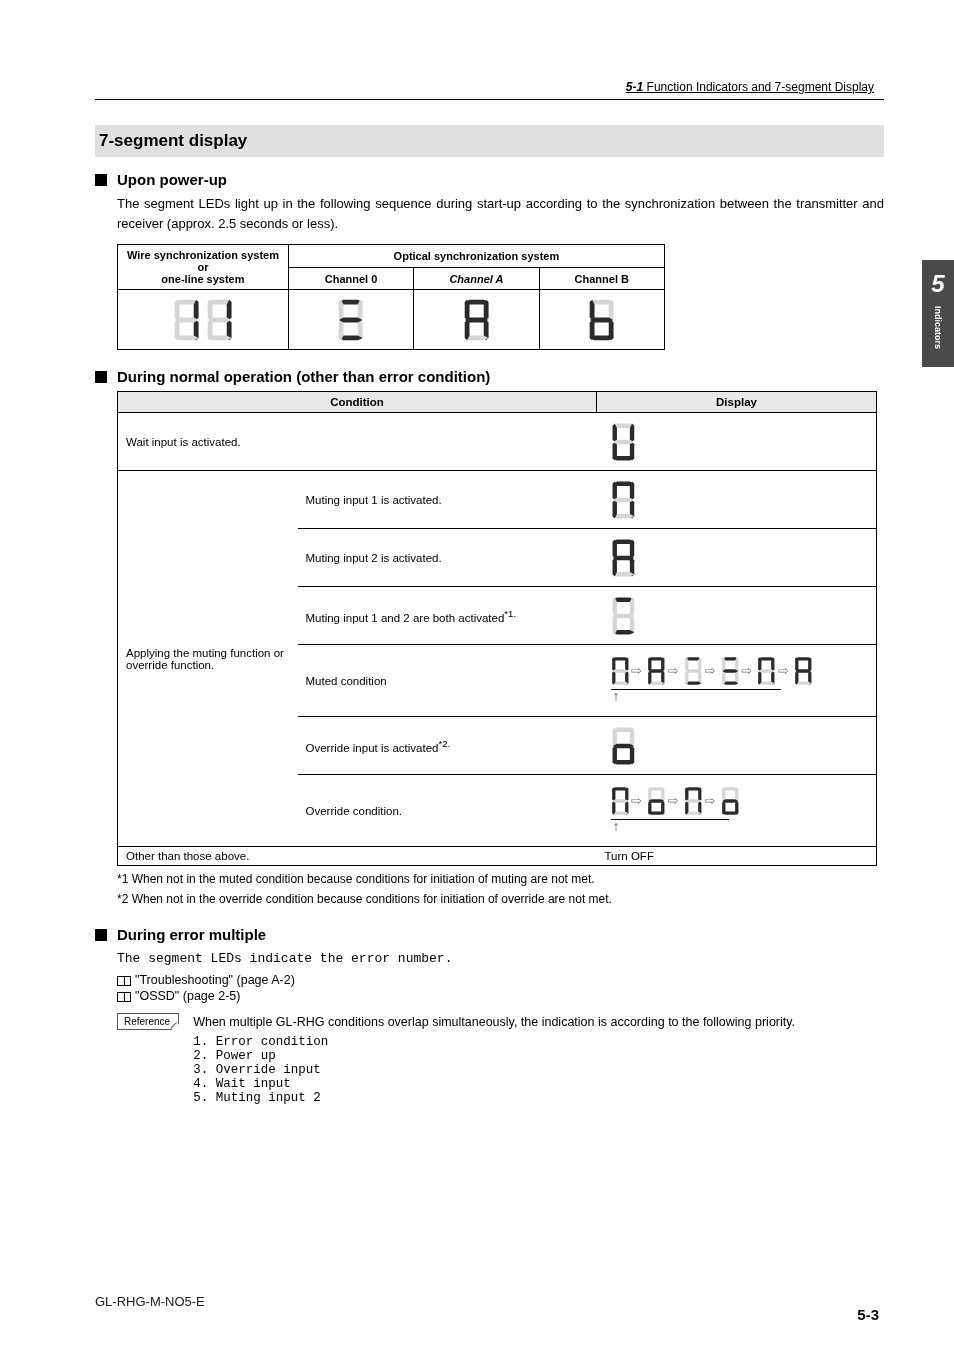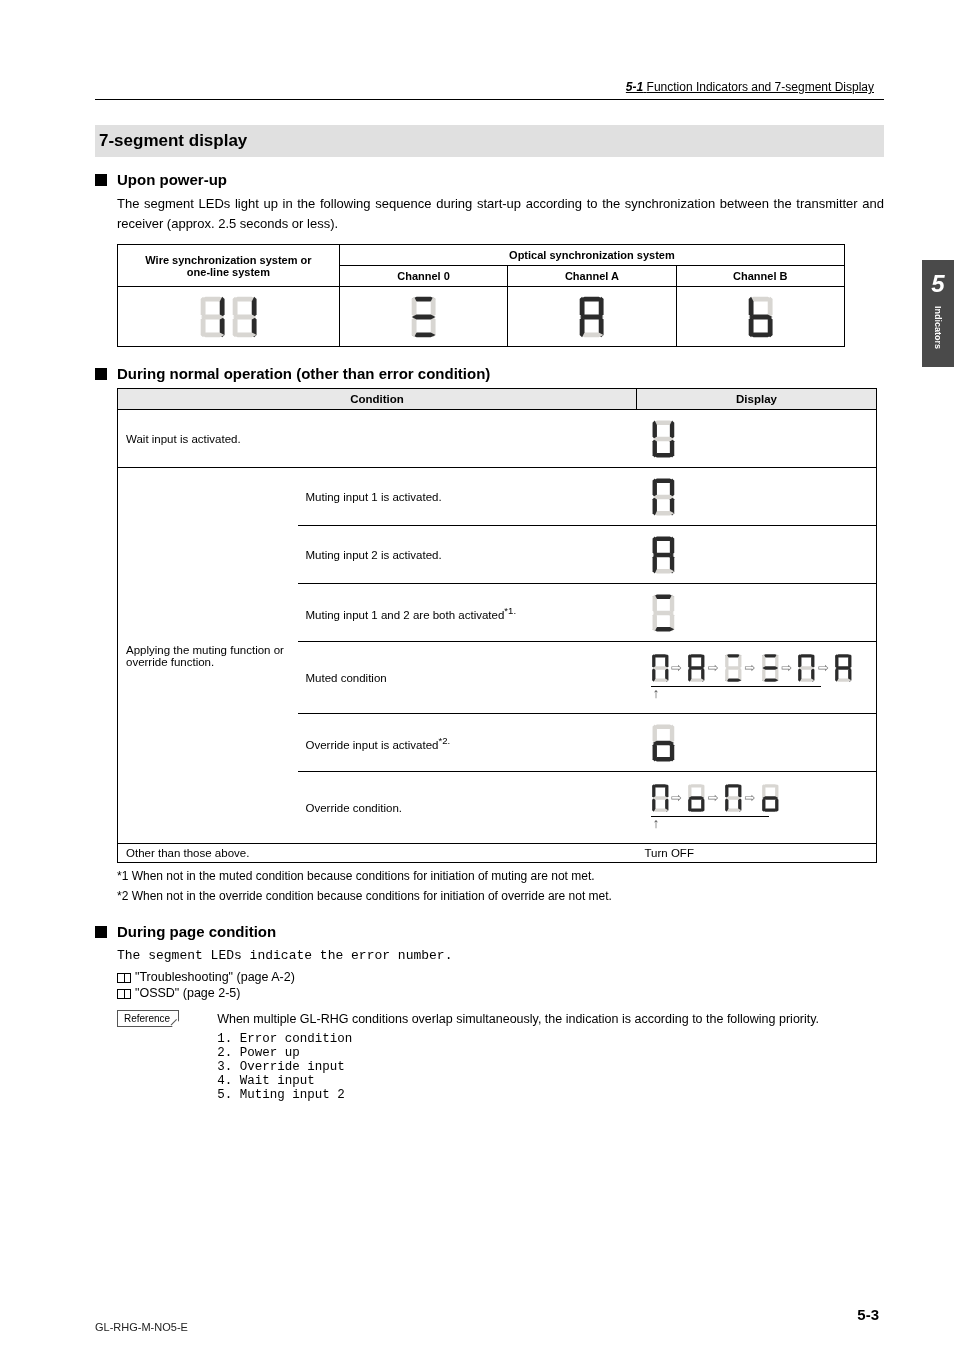--- a/index.html
+++ b/index.html
@@ -58,21 +58,21 @@
     border-radius: 0 0 0 0;
   }
   .side-tab .num { font-size: 24px; font-weight: bold; font-style: italic; }
   .side-tab .lbl { font-size: 9px; writing-mode: vertical-rl; margin: 8px auto 0 auto; font-weight: bold;}
 
   
   table.sync {
     border-collapse: collapse;
     margin: 0 16px 18px 22px;
     font-size: 11px;
-    width: 728px;
+    width: 548px;
   }
   table.sync th, table.sync td {
     border: 1px solid #000;
     padding: 4px 6px;
     text-align: center;
   }
   table.sync th { font-weight: bold; }
   table.sync .disp-cell { height: 60px; vertical-align: middle; }
 
   
@@ -94,21 +94,21 @@
   table.cond th { background: #e8e8e8; font-weight: bold; text-align: center; border:1px solid #000; }
   table.cond td.label { height: 58px; }
   table.cond td.disp { text-align: left; padding-left: 14px; height: 58px; }
   table.cond td.group { border-right: none; }
   table.cond .left-border { border-left: 1px solid #000; }
   table.cond .right-border { border-right: 1px solid #000; }
   table.cond tr.hrow th:first-child { border-right:1px solid #000; }
 
   .footnote { font-size: 12px; margin: 6px 0 2px 22px; }
 
-  .ref-row { display:flex; align-items:flex-start; margin: 10px 0 0 22px; gap: 24px; }
+  .ref-row { display:flex; align-items:flex-start; margin: 10px 0 0 22px; }
   .ref-box {
     border: 1px solid #555;
     font-size: 10px;
     padding: 2px 8px 2px 6px;
     margin-right: 14px;
     white-space: nowrap;
     position:relative;
   }
   .ref-box::after{
     content:"";
@@ -126,21 +126,21 @@
     display:inline-block; width:14px; height:10px;
     border:1px solid #000; position:relative; margin-right:4px;
     vertical-align:middle;
   }
   .book-icon::before{
     content:""; position:absolute; left:50%; top:0; bottom:0; width:1px; background:#000;
   }
   .xref { font-size: 12.5px; margin: 2px 0 2px 22px; }
 
   .footer-left {
-    position:absolute; bottom:18px; left:95px; font-size:11px; color:#222;margin-top:42px;
+    position:absolute; bottom:42px; left:95px; font-size:13px; color:#222;margin-top:42px;
   }
   .footer-right {
     position:absolute; bottom:28px; right:75px; font-size:15px; font-weight:bold;
   }
 
   
   svg.seg { display:inline-block; vertical-align:middle; }
   .seg-off { fill:#d8d6d2; }
   .seg-on  { fill:#2b2b2b; }
   .arrow { font-size:13px; vertical-align:middle; margin:0 2px; color:#777;}
@@ -180,21 +180,21 @@
     <tbody>
         <tr>
       <th rowspan="2" style="width:195px;">
         <span>Wire synchronization system or</span><br>
         <span>one-line system</span>
       </th>
       <th colspan="3">Optical synchronization system</th>
     </tr>
     <tr>
       <th style="width:148px;">Channel 0</th>
-      <th style="width:148px;">Channel A</th>
+      <th style="width:148px;font-style:italic;">Channel A</th>
       <th style="width:148px;">Channel B</th>
     </tr>
     <tr>
       <td class="disp-cell"><span class="seg-holder"><svg class="seg" width="27.28" height="44" viewBox="0 0 27.28 44">
                 <polygon class="seg-off" points="6.534,1.694 20.746000000000002,1.694 25.586000000000002,4.114 20.746000000000002,6.534 6.534,6.534 1.694,4.114 "></polygon>
                 <polygon class="seg-on" points="20.746000000000002,6.534 23.166000000000004,1.694 25.586000000000002,4.114 25.586000000000002,19.58 23.166000000000004,22 20.746000000000002,19.58 "></polygon>
                 <polygon class="seg-on" points="20.746000000000002,24.42 23.166000000000004,22 25.586000000000002,24.42 25.586000000000002,39.885999999999996 23.166000000000004,42.306 20.746000000000002,39.885999999999996 "></polygon>
                 <polygon class="seg-off" points="6.534,37.465999999999994 20.746000000000002,37.465999999999994 25.586000000000002,39.885999999999996 20.746000000000002,42.306 6.534,42.306 1.694,39.885999999999996 "></polygon>
                 <polygon class="seg-off" points="1.694,24.42 4.114,22 6.534,24.42 6.534,37.465999999999994 4.114,42.306 1.694,39.885999999999996 "></polygon>
                 <polygon class="seg-off" points="1.694,4.114 4.114,1.694 6.534,6.534 6.534,19.58 4.114,22 1.694,19.58 "></polygon>
@@ -241,21 +241,21 @@
 
   <div class="subhead">
     <span class="square"></span>
     <span>During normal operation (other than error condition)</span>
   </div>
 
   <table class="cond">
     <tbody>
         <tr class="hrow">
       <th colspan="2" style="width:480px;">Condition</th>
-      <th style="width:240px;">Display</th>
+      <th style="width:280px;">Display</th>
     </tr>
     <tr>
       <td colspan="2" class="label left-border">Wait input is activated.</td>
       <td class="disp right-border"><span class="seg-holder"><svg class="seg" width="24.8" height="40" viewBox="0 0 24.8 40">
                 <polygon class="seg-off" points="5.94,1.54 18.86,1.54 23.26,3.74 18.86,5.94 5.94,5.94 1.54,3.74 "></polygon>
                 <polygon class="seg-on" points="18.86,5.94 21.060000000000002,1.54 23.26,3.74 23.26,17.8 21.060000000000002,20 18.86,17.8 "></polygon>
                 <polygon class="seg-on" points="18.86,22.2 21.060000000000002,20 23.26,22.2 23.26,36.26 21.060000000000002,38.46 18.86,36.26 "></polygon>
                 <polygon class="seg-on" points="5.94,34.06 18.86,34.06 23.26,36.26 18.86,38.46 5.94,38.46 1.54,36.26 "></polygon>
                 <polygon class="seg-on" points="1.54,22.2 3.74,20 5.94,22.2 5.94,34.06 3.74,38.46 1.54,36.26 "></polygon>
                 <polygon class="seg-on" points="1.54,3.74 3.74,1.54 5.94,5.94 5.94,17.8 3.74,20 1.54,17.8 "></polygon>
@@ -425,21 +425,21 @@
       <td class="right-border" style="padding:3px 8px;">Turn OFF</td>
     </tr>
   </tbody>
     </table>
 
   <div class="footnote">*1  When not in the muted condition because conditions for initiation of muting are not met.</div>
   <div class="footnote">*2  When not in the override condition because conditions for initiation of override are not met.</div>
 
   <div class="subhead" style="margin-top:20px;">
     <span class="square"></span>
-    <span>During page condition</span>
+    <span>During error multiple</span>
   </div>
   <div class="body-indent body-text" style="margin-bottom:4px;font-family:Liberation Mono, monospace;">The segment LEDs indicate the error number.</div>
   <div class="xref">
     <span class="book-icon"></span><span>"Troubleshooting" (page A-2)</span>
   </div>
   <div class="xref">
     <span class="book-icon"></span><span>"OSSD" (page 2-5)</span>
   </div>
 
   <div class="ref-row">

